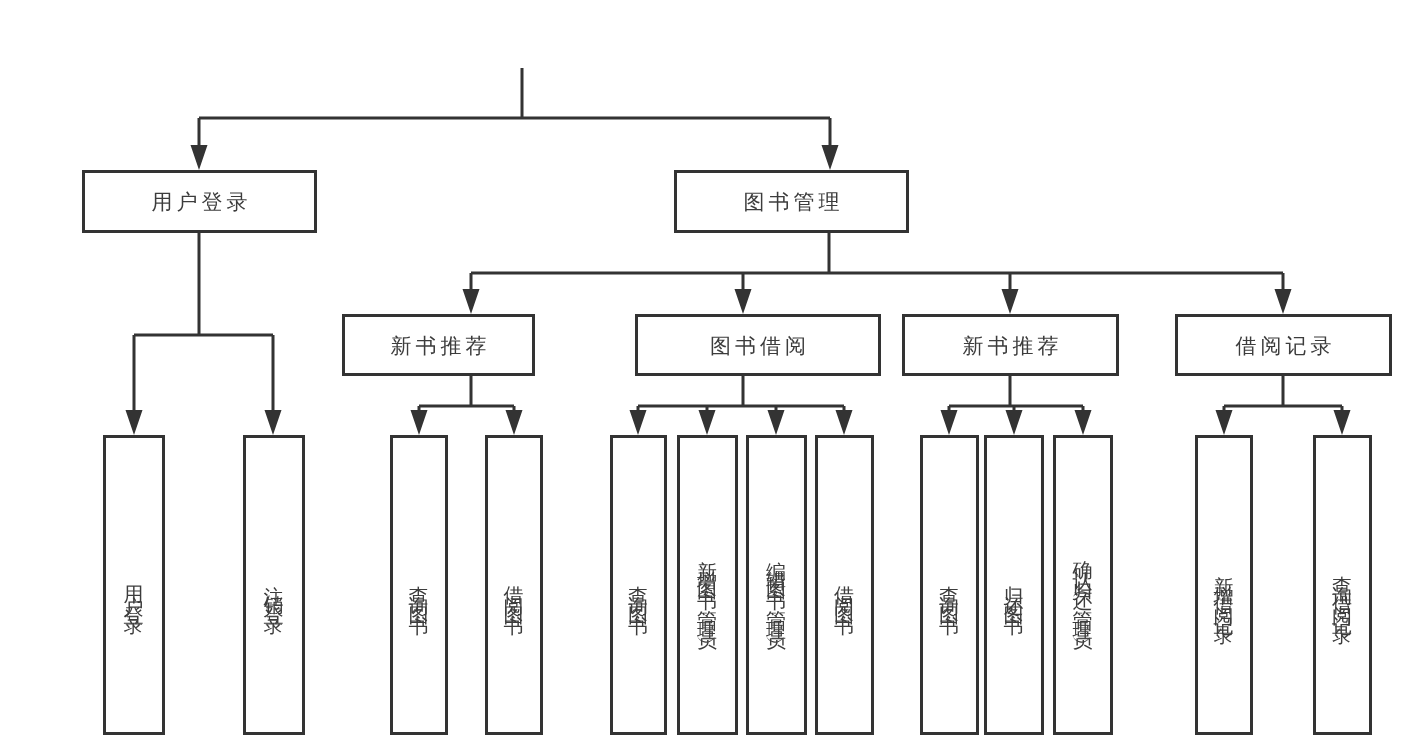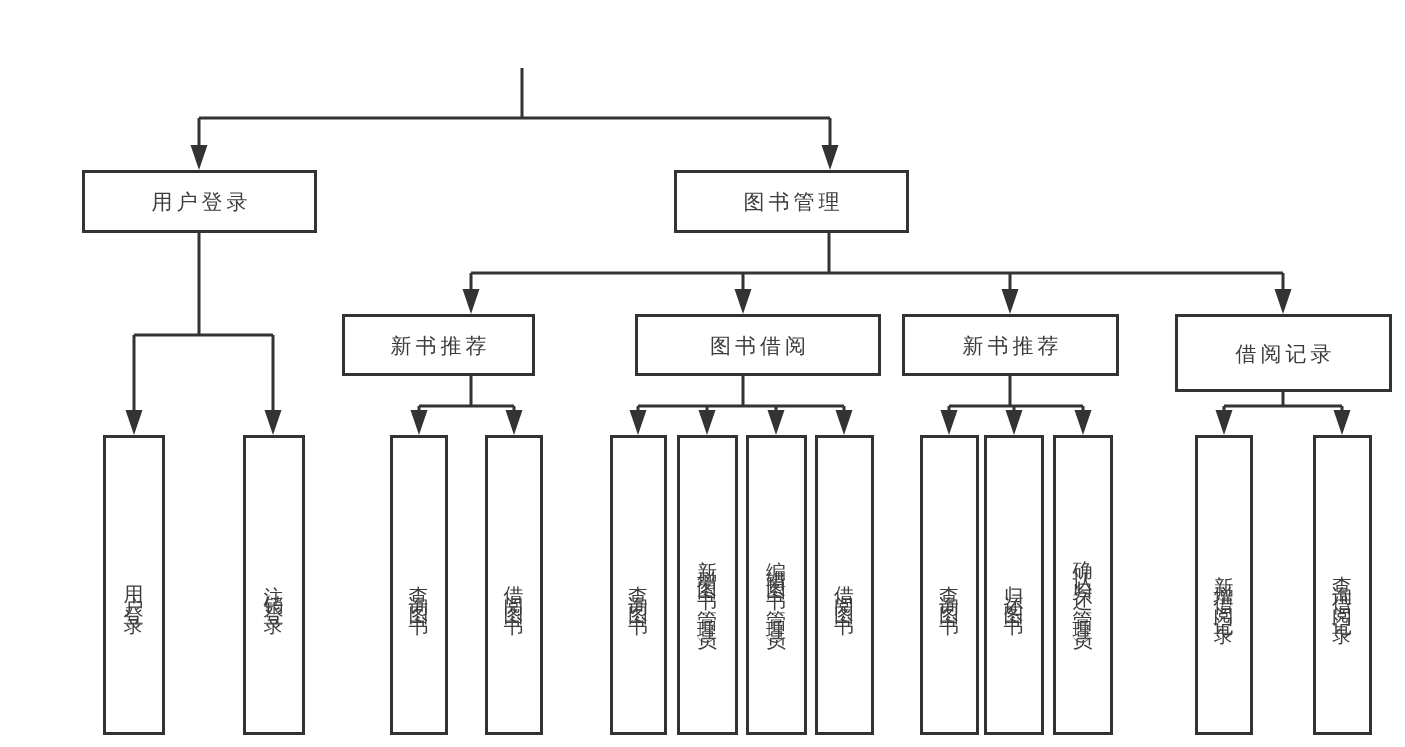--- a/index.html
+++ b/index.html
@@ -101,21 +101,21 @@
 
   <div class="box h" style="left:342px;top:314px;width:193px;height:62px">
     <span>新书推荐</span>
   </div>
   <div class="box h" style="left:635px;top:314px;width:246px;height:62px">
     <span>图书借阅</span>
   </div>
   <div class="box h" style="left:902px;top:314px;width:217px;height:62px">
     <span>新书推荐</span>
   </div>
-  <div class="box h" style="left:1175px;top:314px;width:217px;height:78px">
+  <div class="box h" style="left:1175px;top:314px;width:217px;height:62px">
     <span>借阅记录</span>
   </div>
 
   <div class="box v" style="left:103px;top:435px;width:62px;height:300px">
     <span>用户登录</span>
   </div>
   <div class="box v" style="left:243px;top:435px;width:62px;height:300px">
     <span>注销登录</span>
   </div>
 

